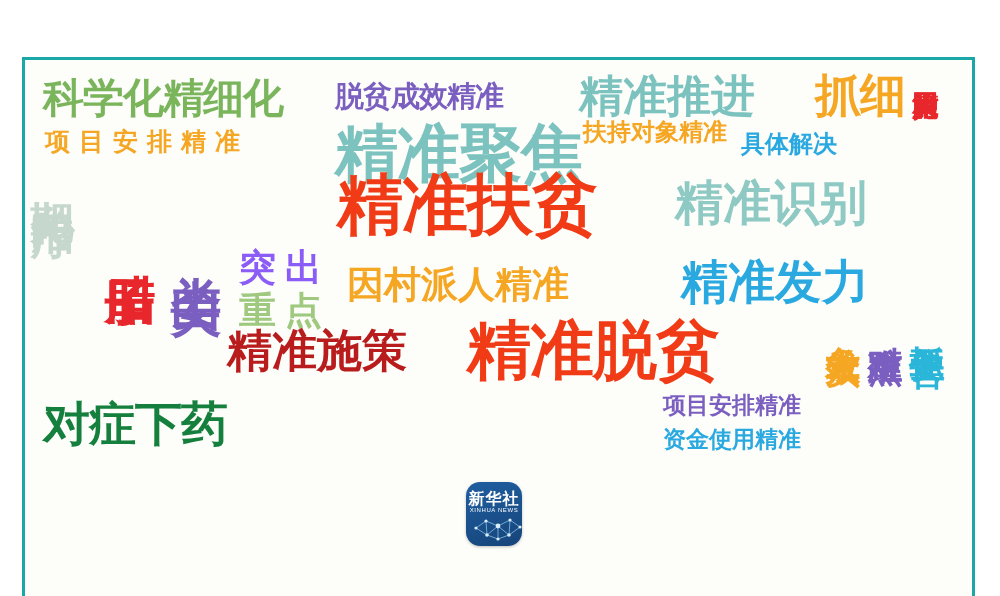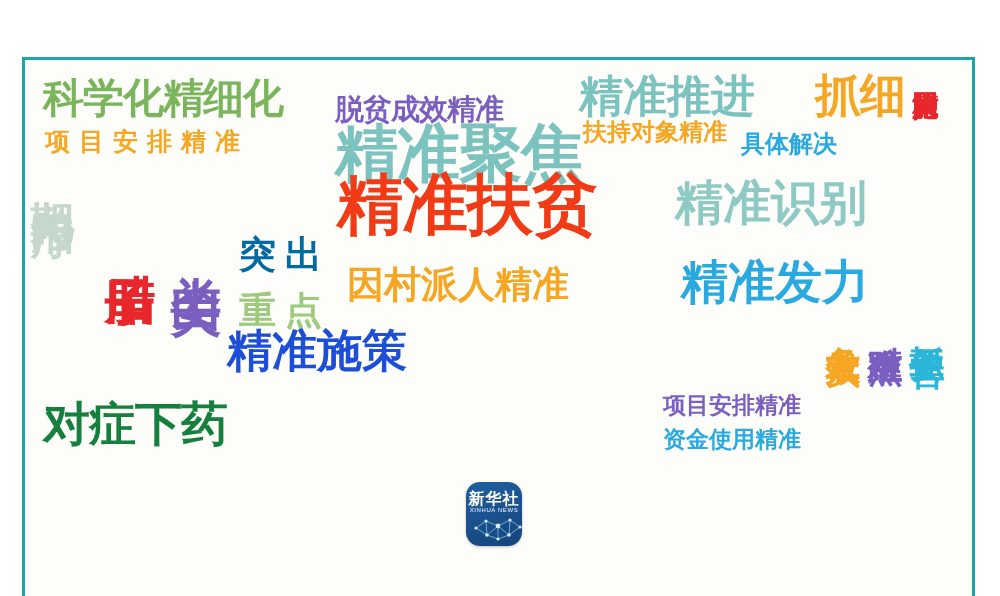--- a/index.html
+++ b/index.html
@@ -63,21 +63,21 @@
 </style>
 </head>
 <body>
 
 <div id="canvas">
 
   <div id="frame">
 
     <div class="w" style="left:18px;top:18px;font-size:41px;color:#7ab55c;letter-spacing:-1px;">科学化精细化</div>
 
-    <div class="w" style="left:310px;top:22px;font-size:29px;color:#7b5fc0;letter-spacing:-1px;margin-top:13px;">脱贫成效精准</div>
+    <div class="w" style="left:310px;top:22px;font-size:29px;color:#7b5fc0;letter-spacing:-1px;">脱贫成效精准</div>
 
     <div class="w" style="left:554px;top:14px;font-size:44px;color:#7cc3bf;letter-spacing:0px;">精准推进</div>
 
     <div class="w" style="left:790px;top:12px;font-size:46px;color:#f5a623;letter-spacing:-1px;">抓细</div>
 
     <div class="w" style="left:20px;top:69px;font-size:25px;color:#f5a623;letter-spacing:9px;">项目安排精准</div>
 
     <div class="w" style="left:310px;top:62px;font-size:63px;color:#7cc3bf;letter-spacing:-1px;">精准聚焦</div>
 
     <div class="w" style="left:558px;top:60px;font-size:24px;color:#f5a623;letter-spacing:0px;">扶持对象精准</div>
@@ -90,30 +90,31 @@
 
 
     <div class="w" style="left:312px;top:112px;font-size:66px;color:#f03b16;letter-spacing:-1px;">精准扶贫</div>
 
     <div class="w" style="left:650px;top:118px;font-size:48px;color:#8fc9c4;letter-spacing:0px;">精准识别</div>
 
     <div class="w vert" style="left:80px;top:174px;font-size:51px;color:#e8272c;letter-spacing:5px;">腊子口</div>
 
     <div class="w vert" style="left:146px;top:174px;font-size:51px;color:#7b5fc0;letter-spacing:5px;">娄山关</div>
 
-    <div class="w" style="left:214px;top:176px;font-size:37px;color:#0369a1;letter-spacing:9px;">突出</div>
+    <div class="w" style="left:214px;top:189px;font-size:37px;color:#8b5cf6;letter-spacing:9px;">突出</div>
 
     <div class="w" style="left:214px;top:232px;font-size:37px;color:#9ec97f;letter-spacing:9px;">重点</div>
 
     <div class="w" style="left:322px;top:206px;font-size:37px;color:#f5a623;letter-spacing:0px;">因村派人精准</div>
 
     <div class="w" style="left:656px;top:198px;font-size:47px;color:#2aa9e0;letter-spacing:0px;">精准发力</div>
 
-    <div class="w" style="left:202px;top:268px;font-size:45px;color:#1d4ed8;letter-spacing:0px;text-align:center;">精准施策</div>
+    <div class="w" style="left:202px;top:268px;font-size:45px;color:#b91c1c;letter-spacing:0px;text-align:center;">精准施策</div>
 
+    <div class="w" style="left:442px;top:258px;font-size:64px;color:#f03b16;letter-spacing:-1px;">精准脱贫</div>
 
     <div class="w vert" style="left:800px;top:258px;font-size:35px;color:#f5a623;letter-spacing:2px;">务求实效</div>
 
     <div class="w vert" style="left:842px;top:258px;font-size:35px;color:#7b5fc0;letter-spacing:2px;">对准焦距</div>
 
     <div class="w vert" style="left:884px;top:258px;font-size:35px;color:#2ab6d9;letter-spacing:2px;">抓住要害</div>
 
     <div class="w" style="left:18px;top:340px;font-size:47px;color:#15803d;letter-spacing:-1px;">对症下药</div>
 
 

